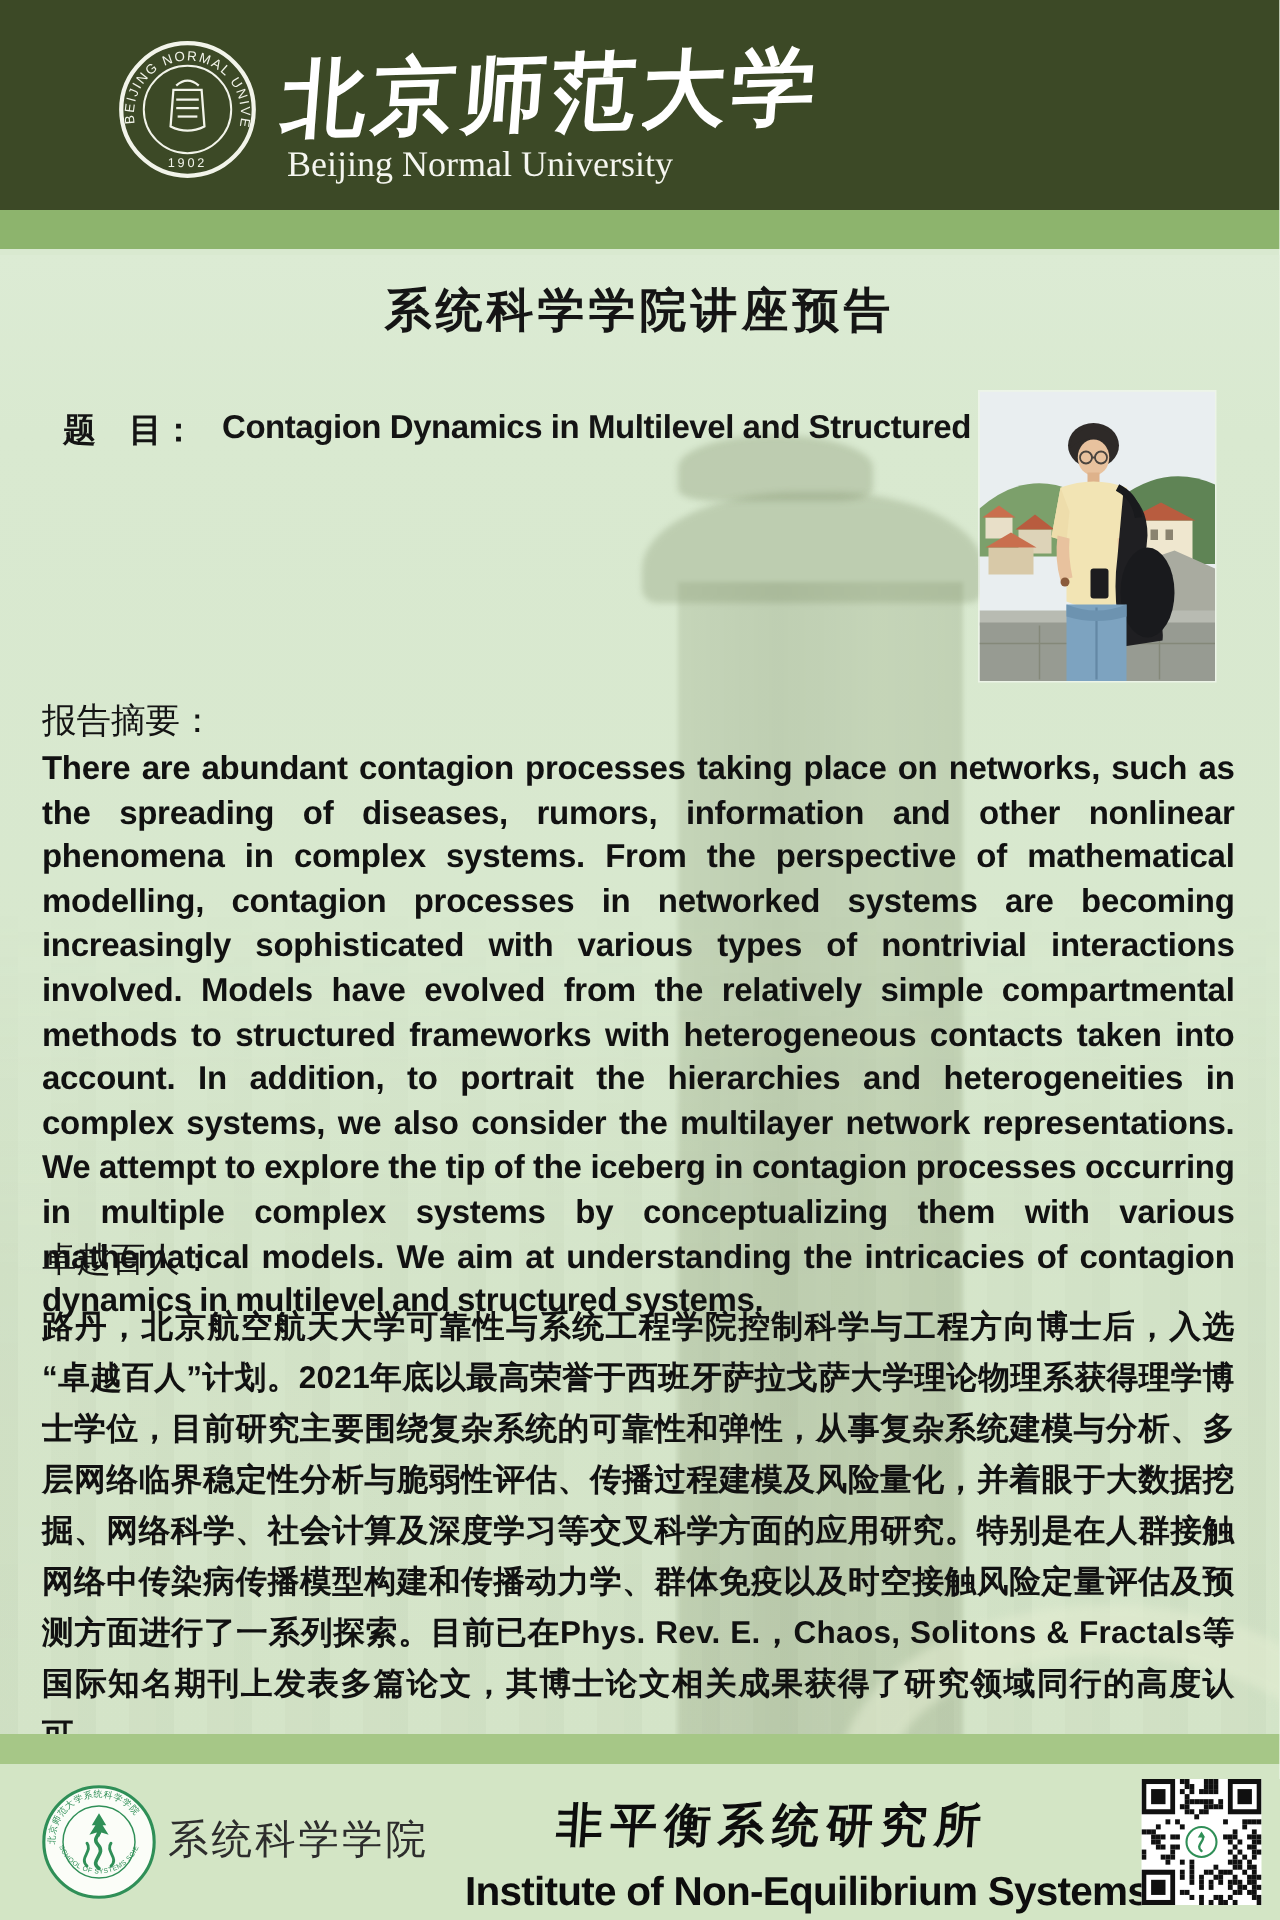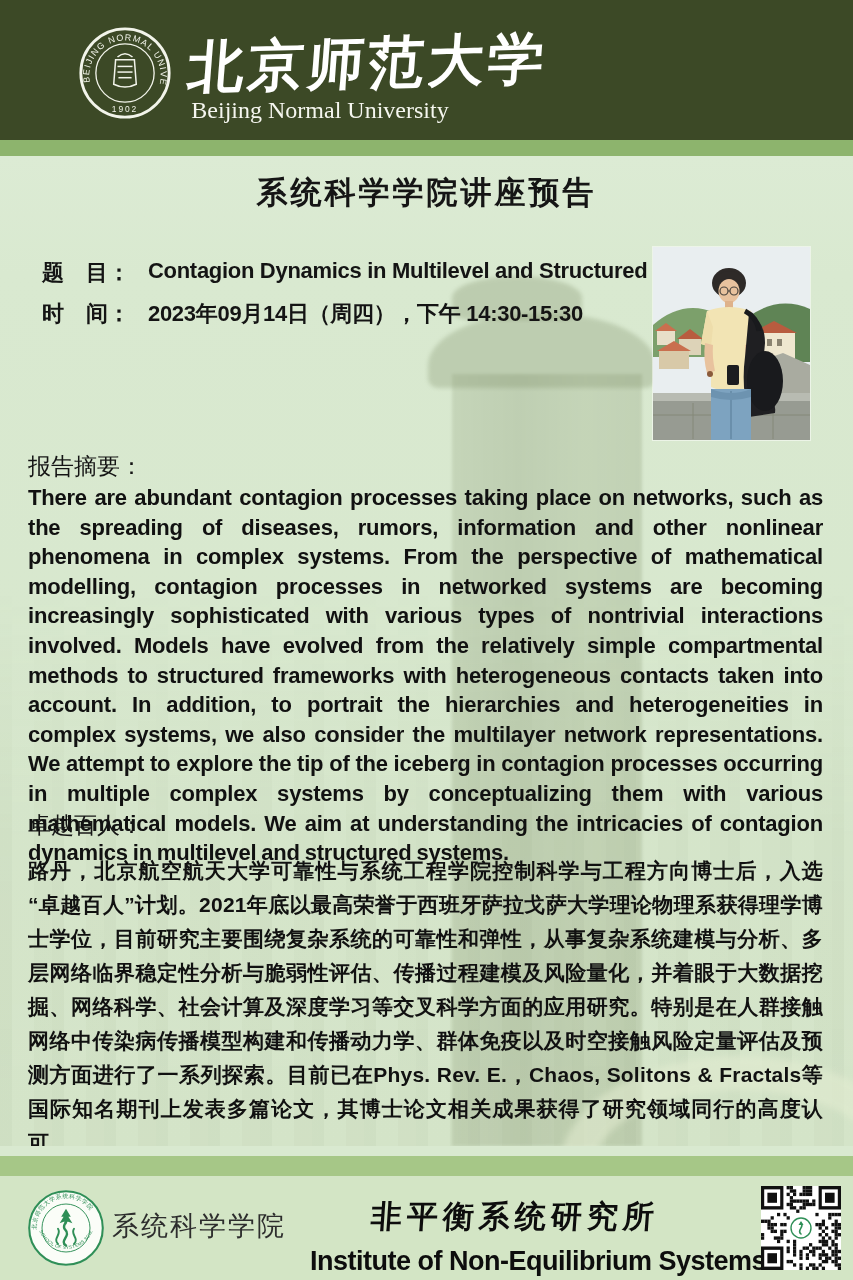--- a/index.html
+++ b/index.html
@@ -11,21 +11,21 @@
   .header{position:absolute;left:0;top:0;width:853px;height:140px;background:#3c4926;}
   .band{position:absolute;left:0;top:140px;width:853px;height:26px;background:#8db46d;}
   .seal{position:absolute;left:78px;top:26px;width:94px;height:94px;}
   .uni-cn{position:absolute;left:188px;top:34px;width:290px;font-size:56px;line-height:60px;
           color:#ffffff;font-weight:700;letter-spacing:4px;transform:rotate(-1.5deg) skewX(-6deg);
           font-family:"Liberation Serif","DejaVu Serif",serif;white-space:nowrap;}
   .uni-en{position:absolute;left:190px;top:97px;width:260px;text-align:center;font-size:24px;
           color:#f5f6ef;font-family:"Liberation Serif","DejaVu Serif",serif;white-space:nowrap;}
 
   
-  .main{position:absolute;left:0;top:156px;width:853px;height:990px;
+  .main{position:absolute;left:0;top:170px;width:853px;height:990px;
         background:linear-gradient(180deg,#dcebd4 0%,#d9e9d0 12%,#d6e6cb 100%);overflow:hidden;}
   
   .wm{position:absolute;pointer-events:none;}
   .wm-cap{left:452px;top:120px;width:130px;height:44px;background:#7d8c66;opacity:.30;
           border-radius:50% 50% 18% 18%;filter:blur(2px);}
   .wm-flange{left:428px;top:158px;width:228px;height:74px;background:#788861;opacity:.28;
           border-radius:46% 46% 10px 10px / 70% 70% 10px 10px;filter:blur(2px);}
   .wm-body{left:452px;top:218px;width:190px;height:772px;opacity:.24;filter:blur(1.5px);
           background:linear-gradient(90deg,#8a9a74 0%,#6f7f59 35%,#889870 70%,#7c8c64 100%);}
   .wm-streaks{left:0;top:430px;width:853px;height:560px;opacity:.5;
@@ -99,24 +99,20 @@
     <div class="wm wm-body"></div>
     <div class="wm wm-streaks"></div>
     <div class="wm wm-arch"></div>
 
     <div class="page-title">系统科学学院讲座预告</div>
 
     <div class="details">
       <div class="detail-row">
         <span class="detail-label">题　目：</span>
         <span class="detail-value">Contagion Dynamics in Multilevel and Structured Systems</span>
-      </div>
-      <div class="detail-row">
-        <span class="detail-label">时　间：</span>
-        <span class="detail-value">2023年09月14日（周四），下午 14:30-15:30</span>
       </div>
     </div>
 
     <svg class="photo" viewBox="0 0 157 193">
       <rect width="157" height="193" fill="#e9eef0"></rect>
       <path d="M0,78 Q30,52 62,66 L62,110 L0,110 Z" fill="#7ca06b"></path>
       <path d="M95,70 Q125,48 157,62 L157,115 L95,115 Z" fill="#5f8455"></path>
       <rect x="4" y="84" width="18" height="14" fill="#e8dfc8"></rect>
       <path d="M2,84 L13,76 L24,84 Z" fill="#c96f4e"></path>
       <rect x="26" y="92" width="22" height="16" fill="#ddd3b8"></rect>

